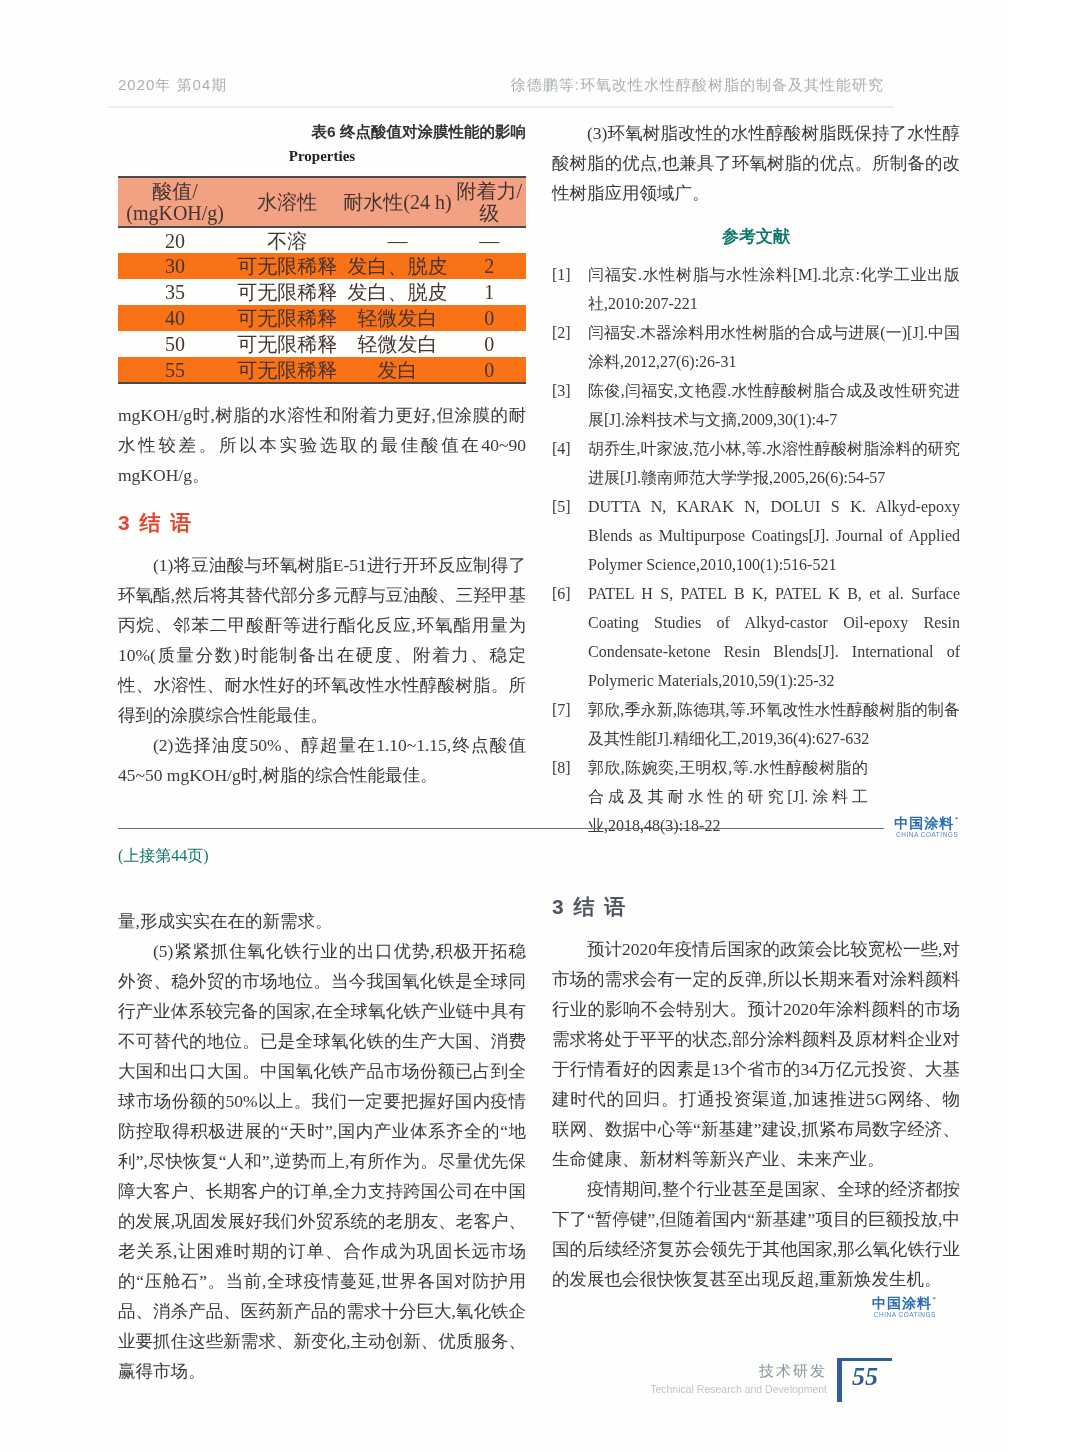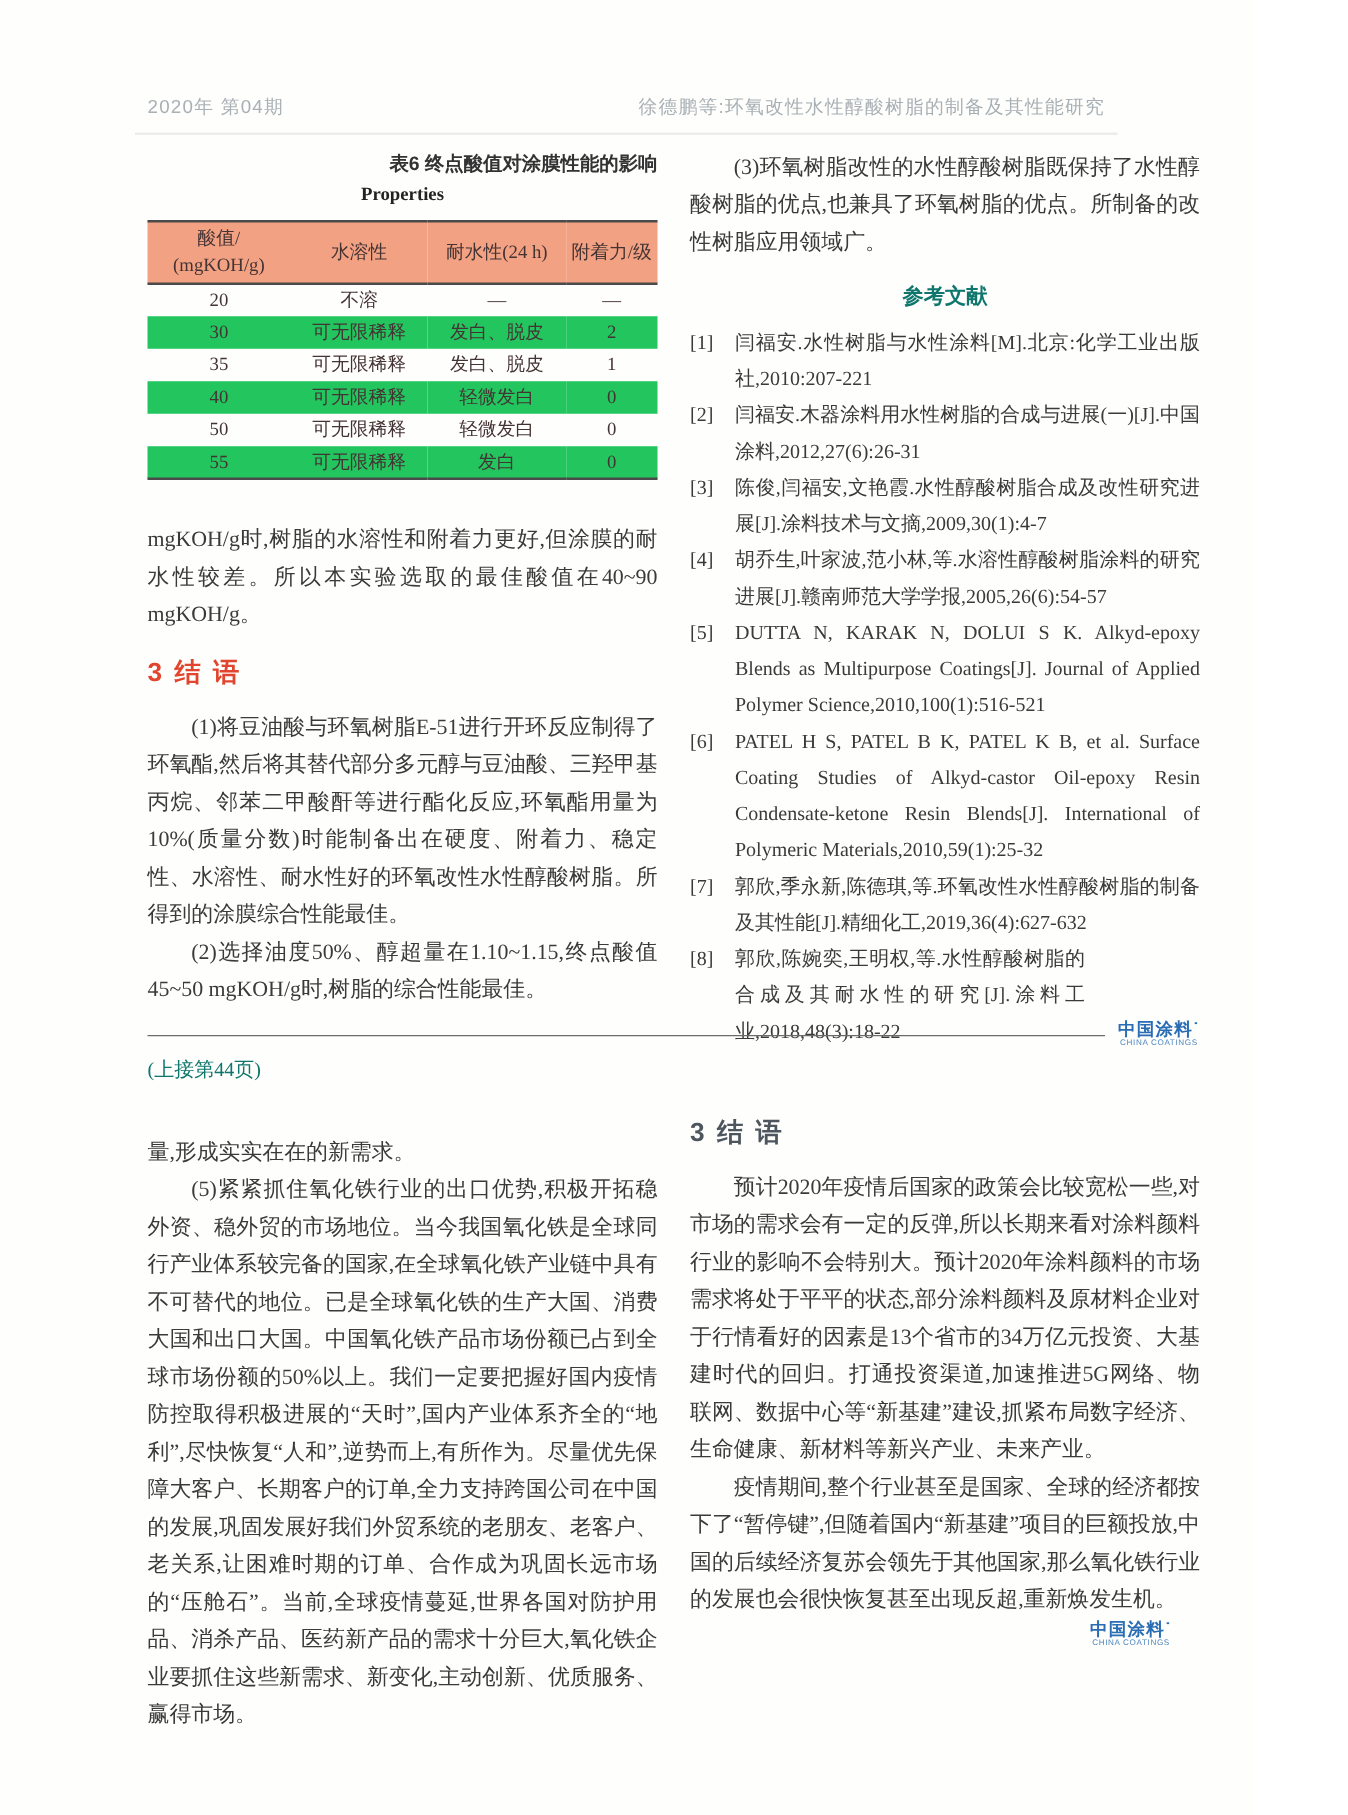--- a/index.html
+++ b/index.html
@@ -19,27 +19,27 @@
   .col-tl{left:118px;top:120px;}
   .col-tr{left:552px;top:118px;}
   .col-bl{left:118px;top:906px;}
   .col-br{left:552px;top:892px;}
   p{margin:0;}
   .indent{text-indent:2em;}
   
   .tbl-cap-cn{font-weight:bold;text-align:right;font-size:15.5px;line-height:24px;
     font-family:"Liberation Sans",sans-serif;color:#333;}
   .tbl-cap-en{font-weight:bold;text-align:center;font-size:15px;line-height:24px;color:#222;}
-  table.t6{width:100%;border-collapse:collapse;margin-top:8px;margin-bottom:32px;
-    font-size:15px;color:#433;border-top:2px solid #4a4a4a;border-bottom:2px solid #4a4a4a;}
+  table.t6{width:100%;border-collapse:collapse;margin-top:8px;margin-bottom:16px;
+    font-size:20px;color:#433;border-top:2px solid #4a4a4a;border-bottom:2px solid #4a4a4a;}
   table.t6 th,table.t6 td{padding:0;text-align:center;font-weight:normal;line-height:24px;}
   table.t6 thead th{background:#f2a183;height:48px;line-height:22px;
     border-bottom:2px solid #4a4a4a;}
   table.t6 tbody tr{height:26px;}
-  table.t6 tbody tr.alt{background:#22c55e;}
+  table.t6 tbody tr.alt{background:#f97316;}
   
   .h-red{font-family:"Liberation Sans",sans-serif;font-weight:bold;font-size:21px;
     color:#e2452f;margin:18px 0 12px 0;letter-spacing:2px;}
   .h-dark{font-family:"Liberation Sans",sans-serif;font-weight:bold;font-size:21px;
     color:#4d565e;margin:0 0 12px 0;letter-spacing:2px;}
   .refs-title{font-weight:bold;text-align:center;font-size:17px;margin:14px 0 8px 0;color:#0f766e;}
   
   ol.refs{list-style:none;margin:0;padding:0;font-size:16px;line-height:29px;position:relative;}
   ol.refs li{display:flex;}
   .ref-no{flex:0 0 36px;color:#3a3a3a;}
@@ -191,14 +191,21 @@
     <div class="h-dark">3 结 语</div>
     <p class="indent">预计2020年疫情后国家的政策会比较宽松一些,对市场的需求会有一定的反弹,所以长期来看对涂料颜料行业的影响不会特别大。预计2020年涂料颜料的市场需求将处于平平的状态,部分涂料颜料及原材料企业对于行情看好的因素是13个省市的34万亿元投资、大基建时代的回归。打通投资渠道,加速推进5G网络、物联网、数据中心等“新基建”建设,抓紧布局数字经济、生命健康、新材料等新兴产业、未来产业。</p>
     <p class="indent">疫情期间,整个行业甚至是国家、全球的经济都按下了“暂停键”,但随着国内“新基建”项目的巨额投放,中国的后续经济复苏会领先于其他国家,那么氧化铁行业的发展也会很快恢复甚至出现反超,重新焕发生机。</p>
   </div>
 
   <div class="logo logo-br">
     <div class="cn">中国涂料˙</div>
     <div class="en">CHINA COATINGS</div>
   </div>
 
+  <div class="footer">
+    <div class="footer-text">
+      <div class="footer-cn">技术研发</div>
+      <div class="footer-en">Technical Research and Development</div>
+    </div>
+    <div class="pageno">55</div>
+  </div>
 
 </div>
 
 </body></html>

